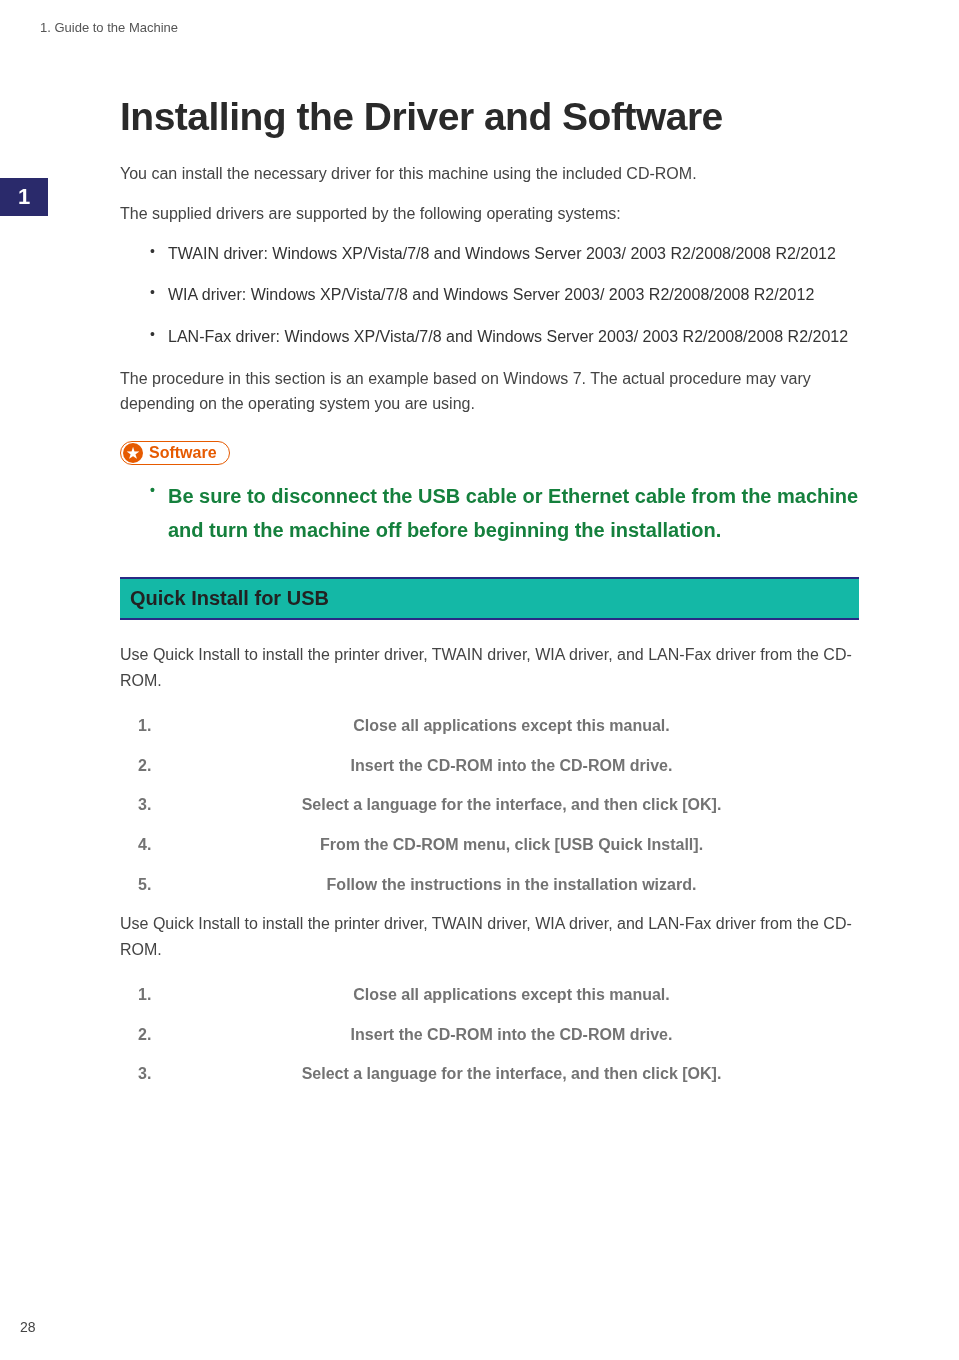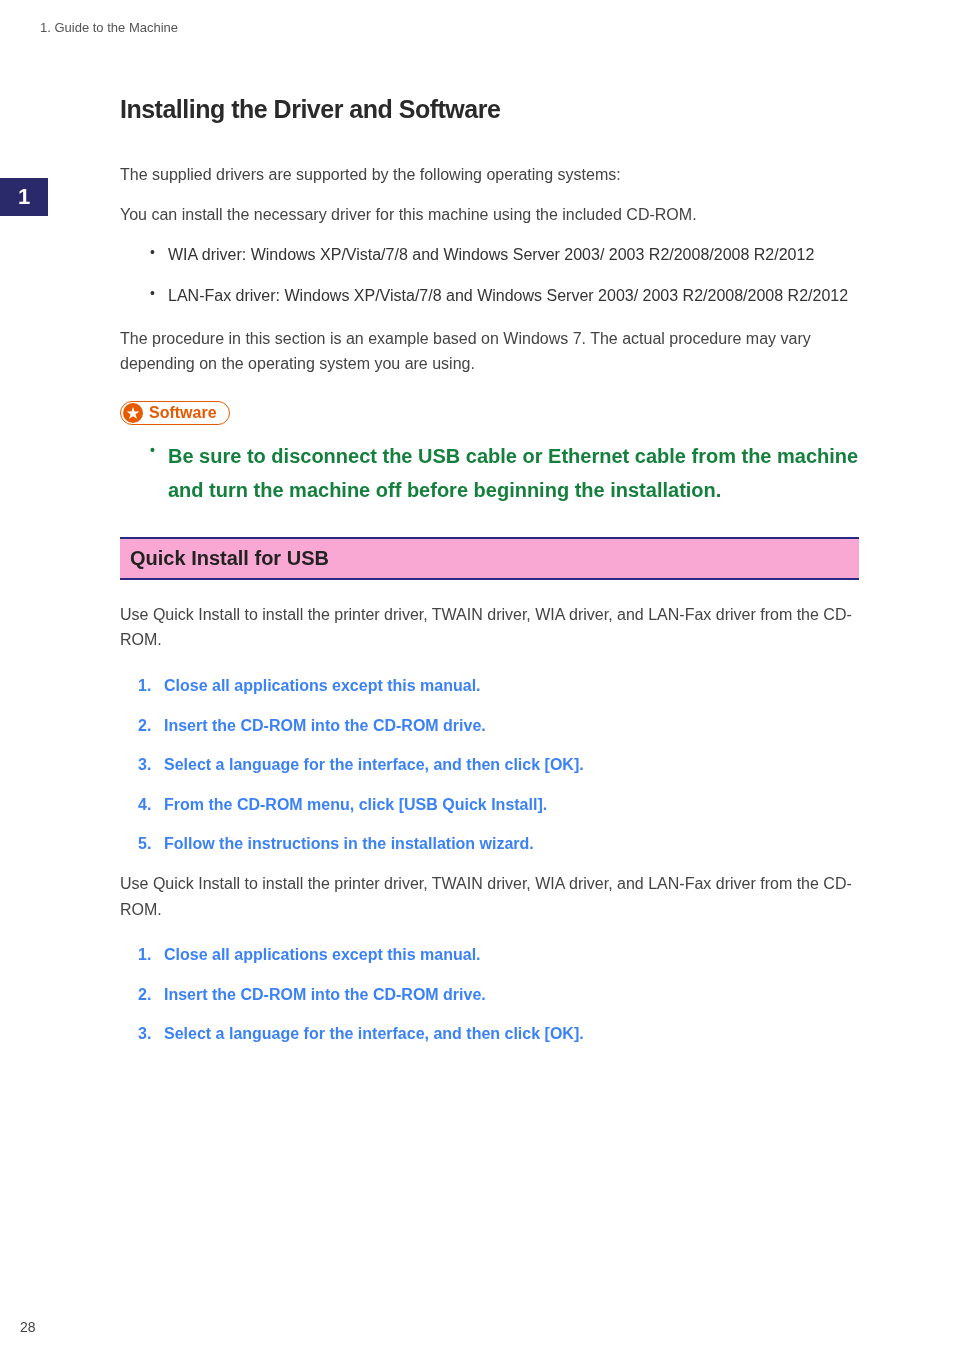--- a/index.html
+++ b/index.html
@@ -34,24 +34,24 @@
       height: 38px;
       background: #2a2a6b;
       color: white;
       font-size: 22px;
       font-weight: bold;
       display: flex;
       align-items: center;
       justify-content: center;
     }
     h1.main-title {
-      font-size: 25px;
+      font-size: 39px;
       font-weight: bold;
       color: #2a2a2a;
-      margin-bottom: 38px;
+      margin-bottom: 22px;
       letter-spacing: -0.5px;
     }
     .intro-para {
       font-size: 16px;
       color: #444;
       line-height: 1.6;
       margin-bottom: 14px;
     }
     ul.driver-list {
       list-style: none;
@@ -115,21 +115,21 @@
     ul.important-list li::before {
       content: "•";
       position: absolute;
       left: 0;
       top: 0;
       font-size: 14px;
     }
     .section-heading-bar {
       border-top: 2.5px solid #2a2a85;
       border-bottom: 2.5px solid #2a2a85;
-      background: #f9a8d4;
+      background: #14b8a6;
       padding: 8px 10px;
       margin-top: 20px;
       margin-bottom: 22px;
     }
     .section-heading-bar h2 {
       font-size: 20px;
       font-weight: bold;
       color: #222;
     }
     .section-para {
@@ -141,24 +141,25 @@
     ol.steps {
       list-style: none;
       counter-reset: step;
       margin-left: 18px;
     }
     ol.steps li {
       counter-increment: step;
       position: relative;
       font-size: 16px;
       font-weight: bold;
-      color: #3b82f6;
+      color: #737373;
       line-height: 1.6;
       margin-bottom: 14px;
       padding-left: 26px;
+      text-align: center;
     }
     ol.steps li::before {
       content: counter(step) ".";
       position: absolute;
       left: 0;
       top: 0;
       font-weight: bold;
     }
     .page-number {
       position: absolute;
@@ -172,24 +173,25 @@
 <body>
 
 <div class="header-text">1. Guide to the Machine</div>
 
 <div class="side-tab">1</div>
 
 <div class="content">
 
   <h1 class="main-title">Installing the Driver and Software</h1>
 
+  <p class="intro-para">You can install the necessary driver for this machine using the included CD-ROM.</p>
   <p class="intro-para">The supplied drivers are supported by the following operating systems:</p>
-  <p class="intro-para">You can install the necessary driver for this machine using the included CD-ROM.</p>
 
   <ul class="driver-list">
+    <li>TWAIN driver: Windows XP/Vista/7/8 and Windows Server 2003/ 2003 R2/2008/2008 R2/2012</li>
     <li>WIA driver: Windows XP/Vista/7/8 and Windows Server 2003/ 2003 R2/2008/2008 R2/2012</li>
     <li>LAN-Fax driver: Windows XP/Vista/7/8 and Windows Server 2003/ 2003 R2/2008/2008 R2/2012</li>
   </ul>
 
   <p class="intro-para">The procedure in this section is an example based on Windows 7. The actual procedure may vary depending on the operating system you are using.</p>
 
   <div class="important-badge">
     <span class="important-icon">★</span>
     <span class="important-label">Software</span>
   </div>

